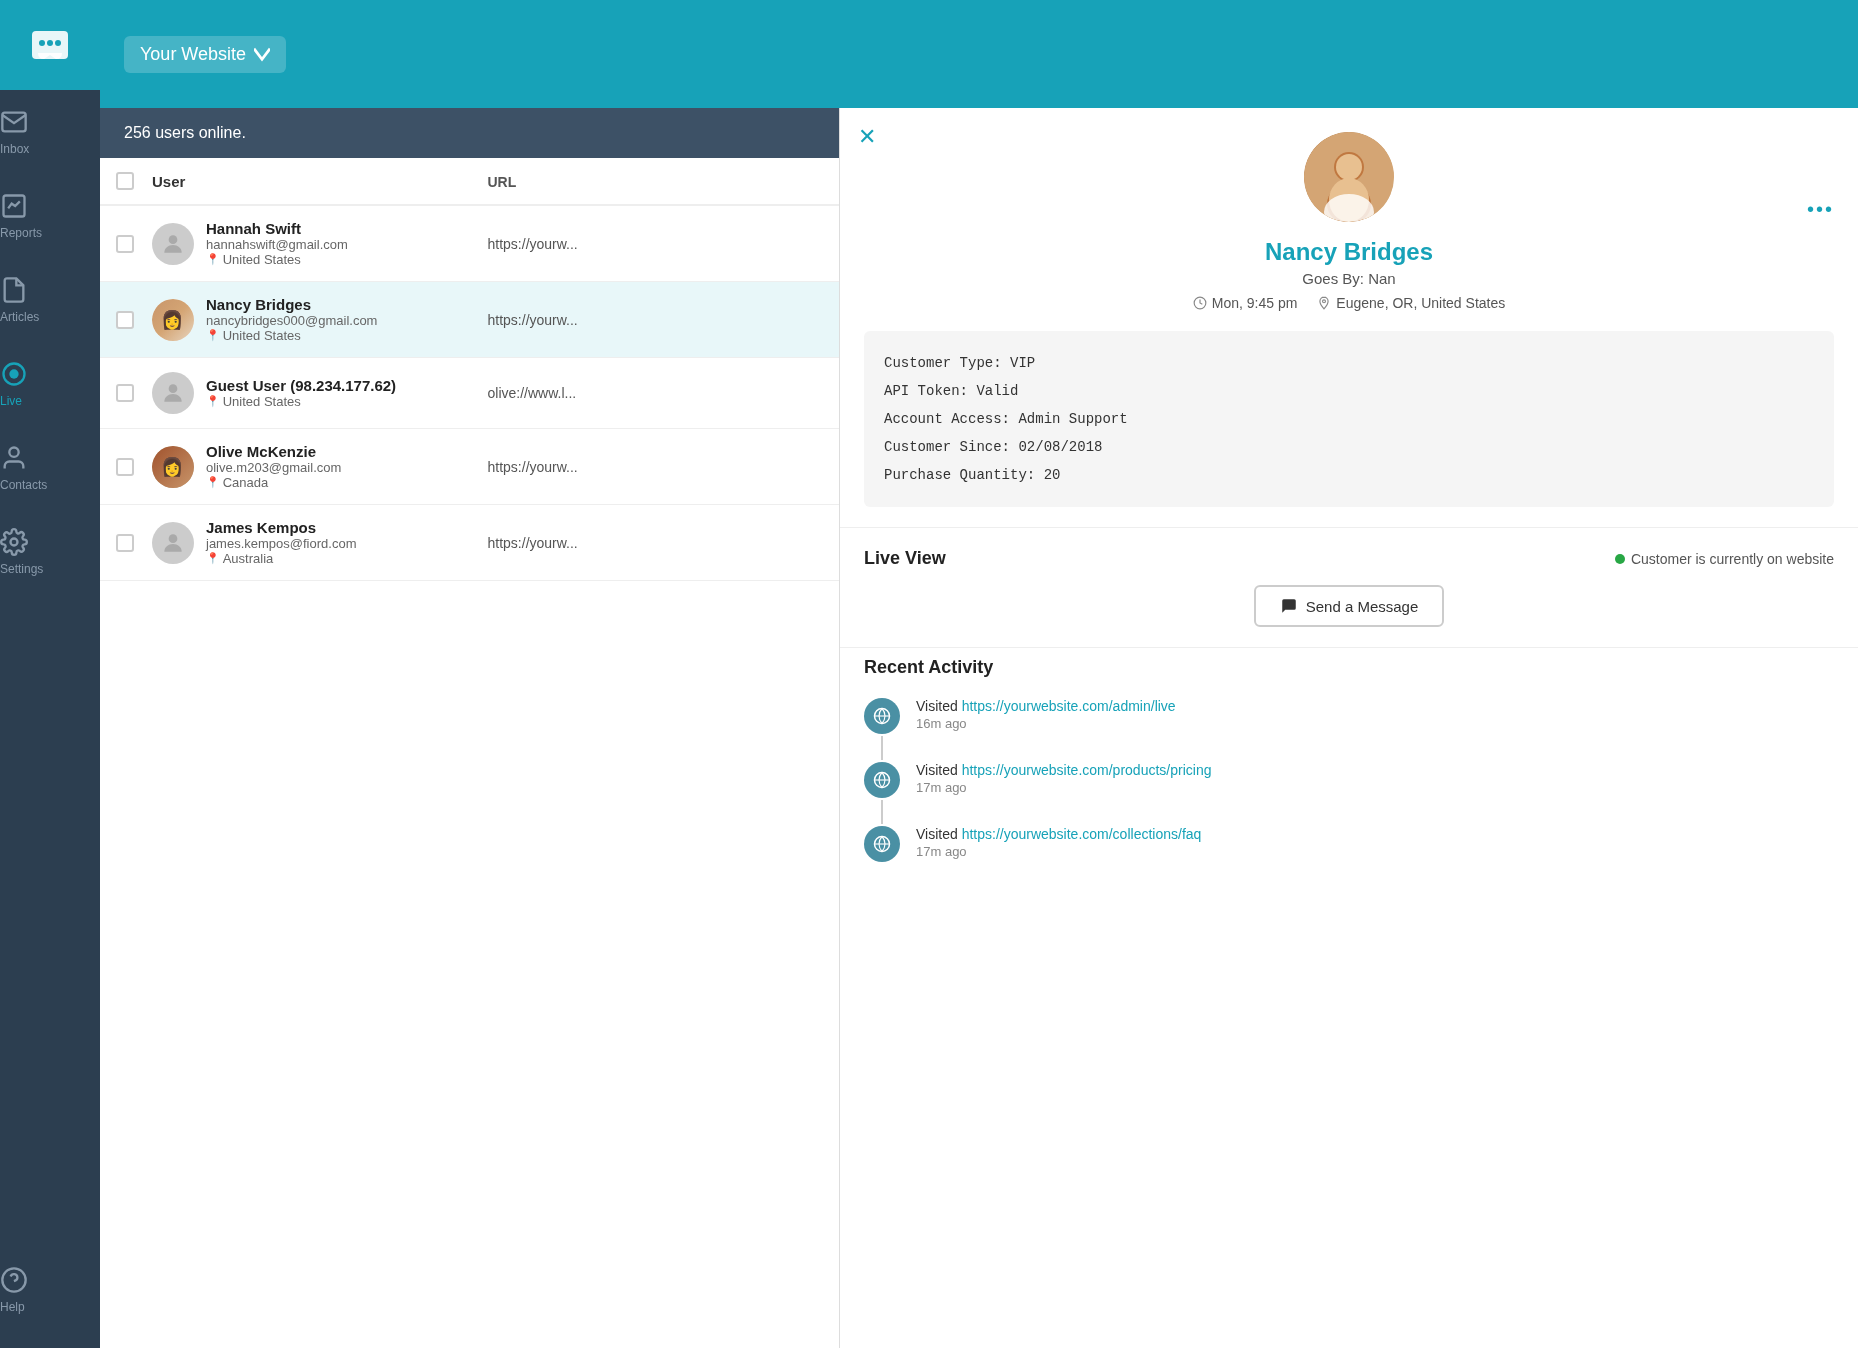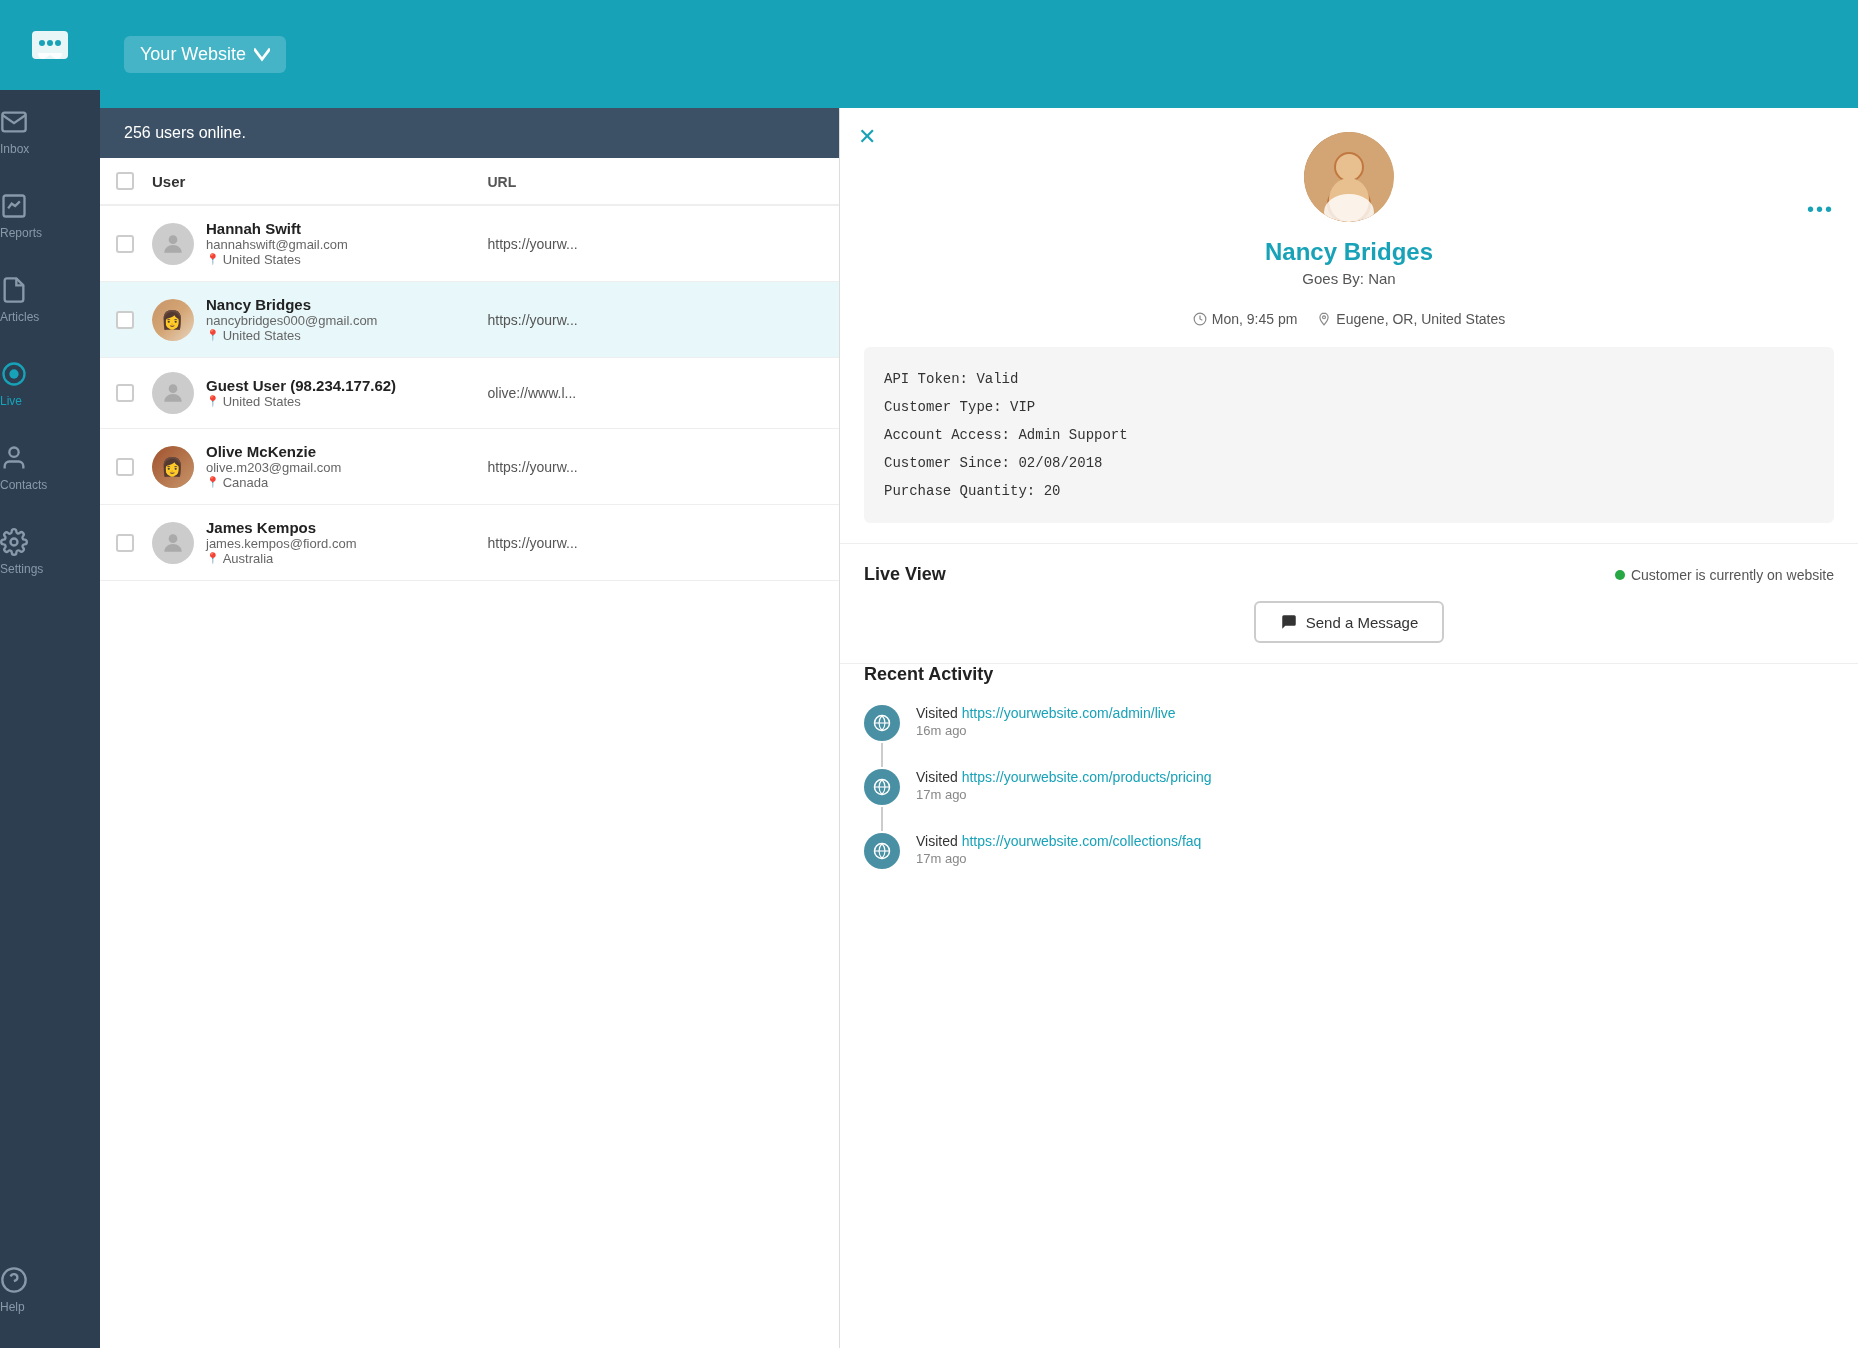--- a/index.html
+++ b/index.html
@@ -205,21 +205,21 @@
     .detail-alias {
       text-align: center;
       color: #555;
       font-size: 15px;
       margin-top: 4px;
     }
     .detail-meta {
       display: flex;
       justify-content: center;
       gap: 20px;
-      margin-top: 24px;
+      margin-top: 8px;
       color: #555;
       font-size: 14px;
     }
     .detail-meta-item { display: flex; align-items: center; gap: 5px; }
     .detail-meta-item svg { width: 14px; height: 14px; fill: #888; }
 
     .detail-info-box {
       margin: 20px 24px;
       background: #f5f5f5;
       border-radius: 6px;
@@ -271,20 +271,21 @@
       padding: 10px 24px;
       font-size: 15px;
       font-weight: 500;
       cursor: pointer;
       color: #333;
       margin: 0 auto;
     }
 
     .recent-activity {
       padding: 0 24px 24px;
+      margin-top: 9px;
     }
     .recent-activity-title {
       font-size: 18px;
       font-weight: 700;
       color: #222;
       margin-bottom: 20px;
     }
     .activity-timeline {
       display: flex;
       flex-direction: column;
@@ -575,22 +576,22 @@
         <div class="detail-meta-item">
           <svg viewBox="0 0 24 24">
             <path d="M12 2C8.13 2 5 5.13 5 9c0 5.25 7 13 7 13s7-7.75 7-13c0-3.87-3.13-7-7-7z" fill="none" stroke="#888" stroke-width="2"></path>
             <circle cx="12" cy="9" r="2.5" fill="none" stroke="#888" stroke-width="2"></circle>
           </svg>
           <span>Eugene, OR, United States</span>
         </div>
       </div>
 
       <div class="detail-info-box">
+        <div>Customer Type: VIP</div>
         <div>API Token: Valid</div>
-        <div>Customer Type: VIP</div>
         <div>Account Access: Admin Support</div>
         <div>Customer Since: 02/08/2018</div>
         <div>Purchase Quantity: 20</div>
       </div>
 
       <div class="detail-divider"></div>
 
       <div class="live-view-section">
         <div class="live-view-header">
           <span class="live-view-title">Live View</span>

